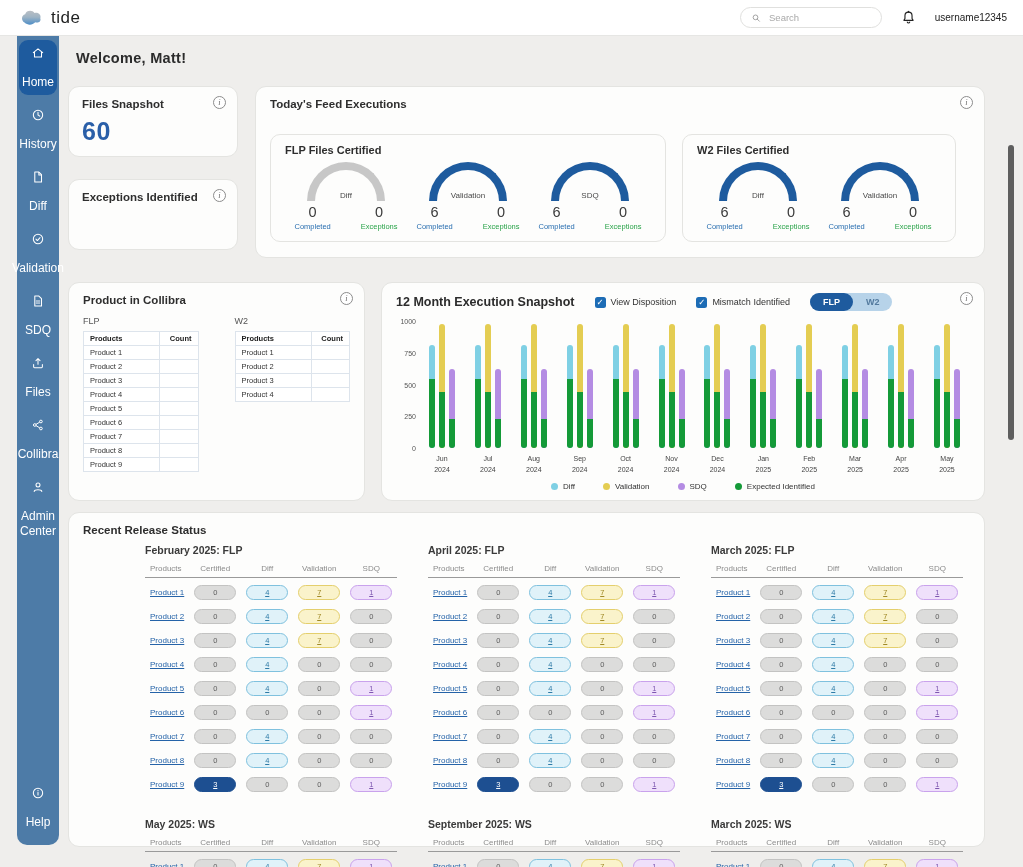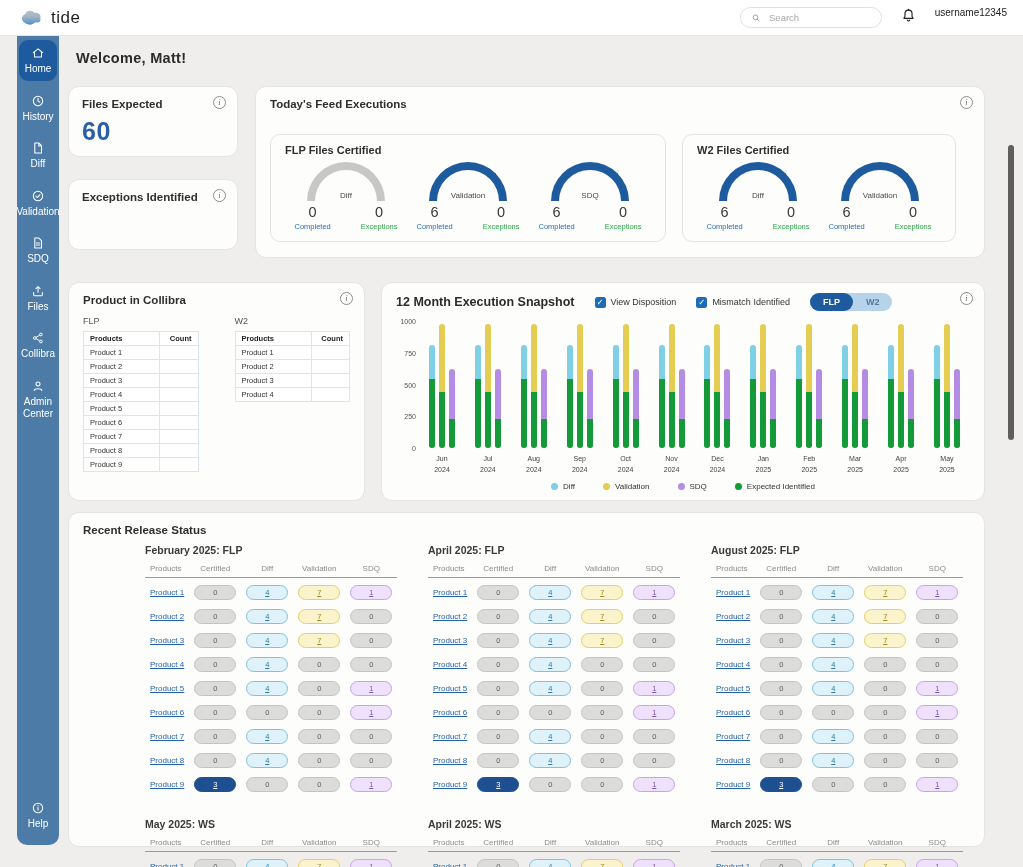--- a/index.html
+++ b/index.html
@@ -9,21 +9,21 @@
     background:#efeeec; font-family:"Liberation Sans", sans-serif; color:#2f2f2f;
   }
   
   .topbar {
     position:absolute; top:0; left:0; width:1023px; height:36px; background:#ffffff;
     border-bottom:1px solid #e6e6e4; display:flex; align-items:center; justify-content:space-between;
     padding:0 16px 0 20px; z-index:5;
   }
   .logo { display:flex; align-items:center; gap:8px; cursor:pointer; }
   .logo-text { font-size:17px; color:#1f2020; letter-spacing:.5px; }
-  .topbar-right { display:flex; gap:18px; }
+  .topbar-right { display:flex; align-items:center; gap:18px; }
   .searchbox {
     display:flex; align-items:center; gap:6px; width:142px; height:21px;
     border:1px solid #e0e0de; border-radius:11px; padding:0 10px; background:#fff; color:#9a9a9a;
   }
   .searchbox svg { width:12px; height:12px; color:#8b8b8b; }
   .searchbox input { border:none; outline:none; width:100%; font-size:9.5px; background:transparent; color:#444;
     font-family:"Liberation Sans", sans-serif; }
   .searchbox input::placeholder { color:#a9a9a9; }
   .bell { width:17px; height:17px; color:#222; cursor:pointer; }
   .bell svg { width:17px; height:17px; }
@@ -34,21 +34,21 @@
     position:absolute; left:17px; top:36px; width:42px; height:809px; background:#4d7ba7;
     border-radius:0 0 10px 10px; display:flex; flex-direction:column; align-items:center;
     padding:4px 0 10px; z-index:4;
   }
   .side-item {
     width:38px; padding:6px 1px 5px; margin-bottom:7px; display:flex; flex-direction:column;
     align-items:center; gap:3px; color:#ffffff; cursor:pointer; border-radius:9px; text-align:center;
   }
   .side-item.active { background:#1e5b9e; }
   .side-item .side-icon svg { width:14px; height:14px; display:block; }
-  .side-label { font-size:10px; line-height:1.25; }
+  .side-label { font-size:12px; line-height:1.25;margin-top:12px; }
   .side-help { margin-top:auto; margin-bottom:0; }
 
   
   .scroll-thumb { position:absolute; right:9px; top:145px; width:6px; height:295px; background:#5e5e5e;
     border-radius:3px; z-index:6; cursor:grab; }
 
   
   .main { position:absolute; left:68px; top:36px; width:917px; }
   .welcome { font-size:14.5px; font-weight:bold; color:#2b2b2b; margin:14px 0 20px 8px; letter-spacing:.3px; }
 
@@ -256,21 +256,21 @@
     </div>
   </nav>
 <div class="scroll-thumb"></div>
 
 <main class="main">
   <h1 class="welcome">Welcome, Matt!</h1>
 
   <div class="row1">
     <div class="stat-col" id="stat-col">
         <section class="card stat-card">
-          <div class="card-title">Files Expected</div>
+          <div class="card-title">Files Snapshot</div>
           <span class="info-icon">i</span>
           <div class="stat-value" style="color:#2a5fa8">60</div>
         </section>
         <section class="card stat-card">
           <div class="card-title">Exceptions Identified</div>
           <span class="info-icon">i</span>
         </section>
       </div>
     <section class="card feed-card">
       <div class="card-title">Today's Feed Executions</div>
@@ -825,21 +825,21 @@
                 <td><span class="product-link">Product 9</span></td>
                 <td><span class="pill pill-darkblue">3</span></td>
                 <td><span class="pill pill-gray">0</span></td>
                 <td><span class="pill pill-gray">0</span></td>
                 <td><span class="pill pill-purple">1</span></td>
               </tr>
             </tbody>
           </table>
         </div>
         <div class="rel-table">
-          <div class="rel-title">August 2025: FLP</div>
+          <div class="rel-title">March 2025: FLP</div>
           <table class="rel">
             <thead>
               <tr>
                 <th class="first">Products</th>
                 <th class="">Certified</th>
                 <th class="">Diff</th>
                 <th class="">Validation</th>
                 <th class="">SDQ</th>
               </tr>
             </thead>
@@ -927,21 +927,21 @@
                 <td><span class="product-link">Product 1</span></td>
                 <td><span class="pill pill-gray">0</span></td>
                 <td><span class="pill pill-blue">4</span></td>
                 <td><span class="pill pill-yellow">7</span></td>
                 <td><span class="pill pill-purple">1</span></td>
               </tr>
             </tbody>
           </table>
         </div>
         <div class="rel-table">
-          <div class="rel-title">April 2025: WS</div>
+          <div class="rel-title">September 2025: WS</div>
           <table class="rel">
             <thead>
               <tr>
                 <th class="first">Products</th>
                 <th class="">Certified</th>
                 <th class="">Diff</th>
                 <th class="">Validation</th>
                 <th class="">SDQ</th>
               </tr>
             </thead>

